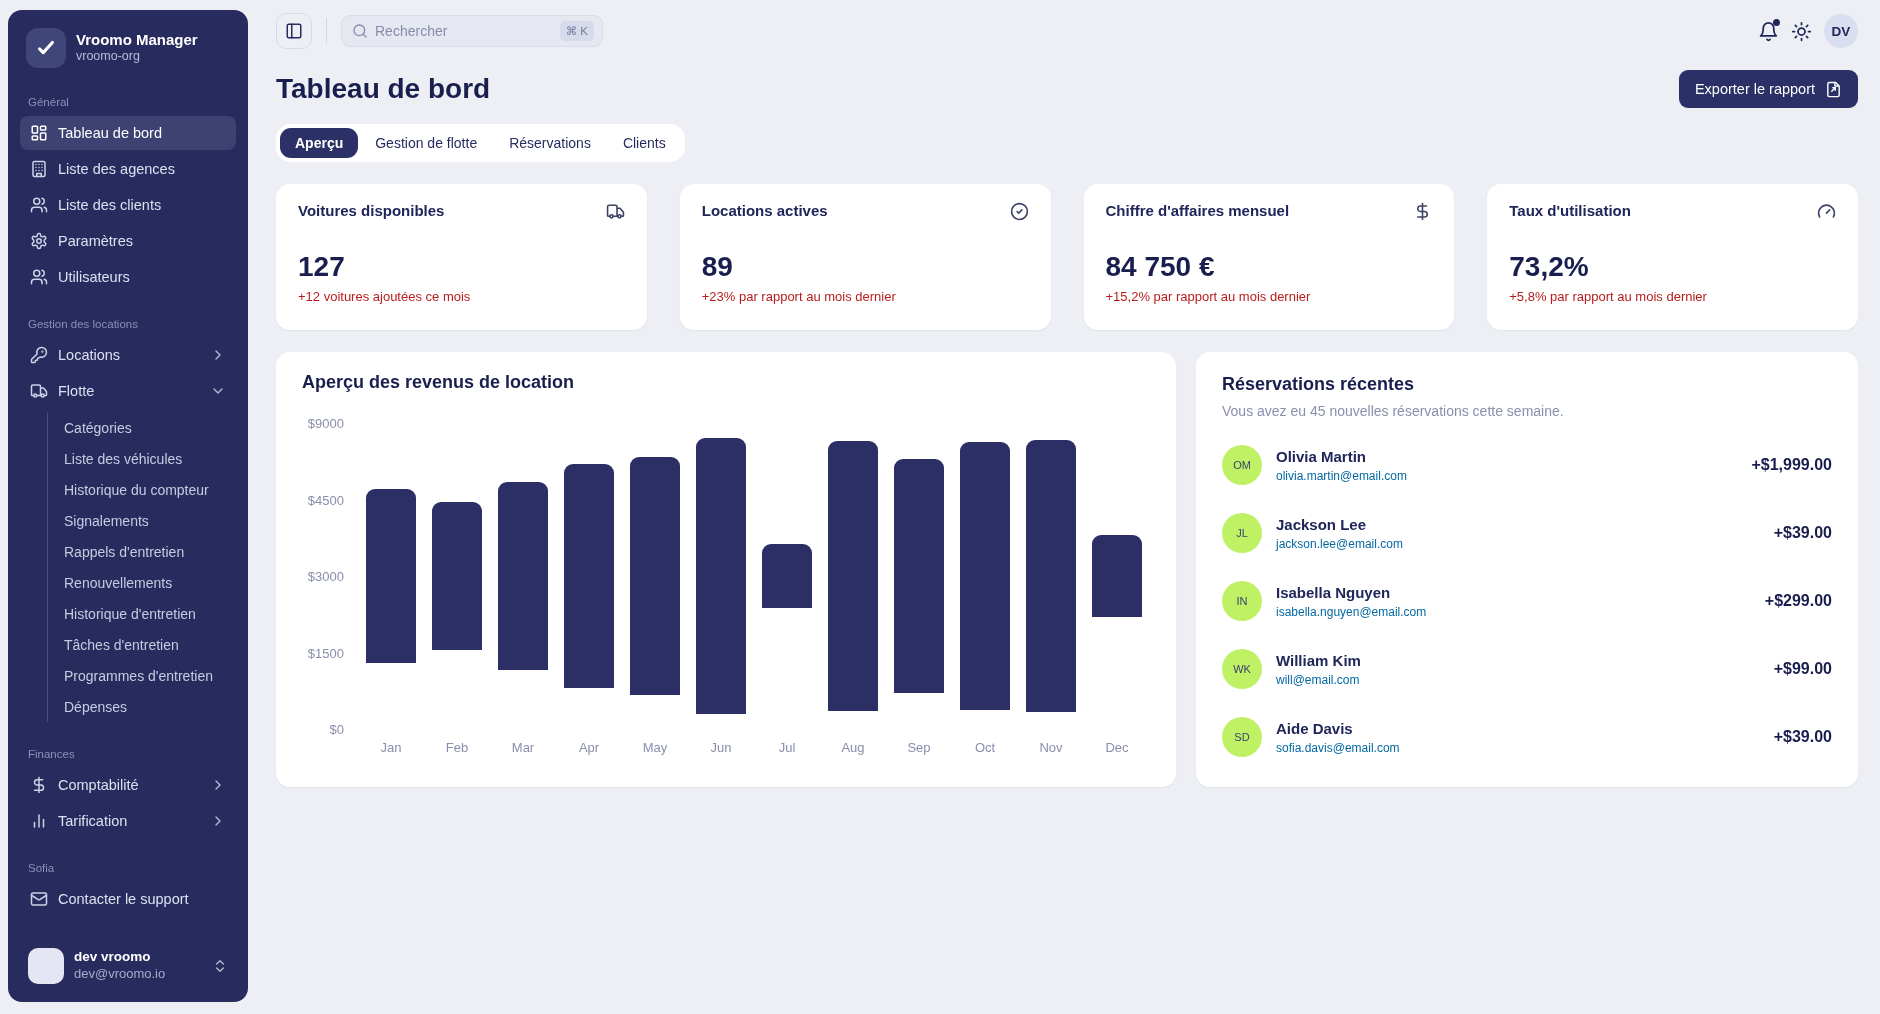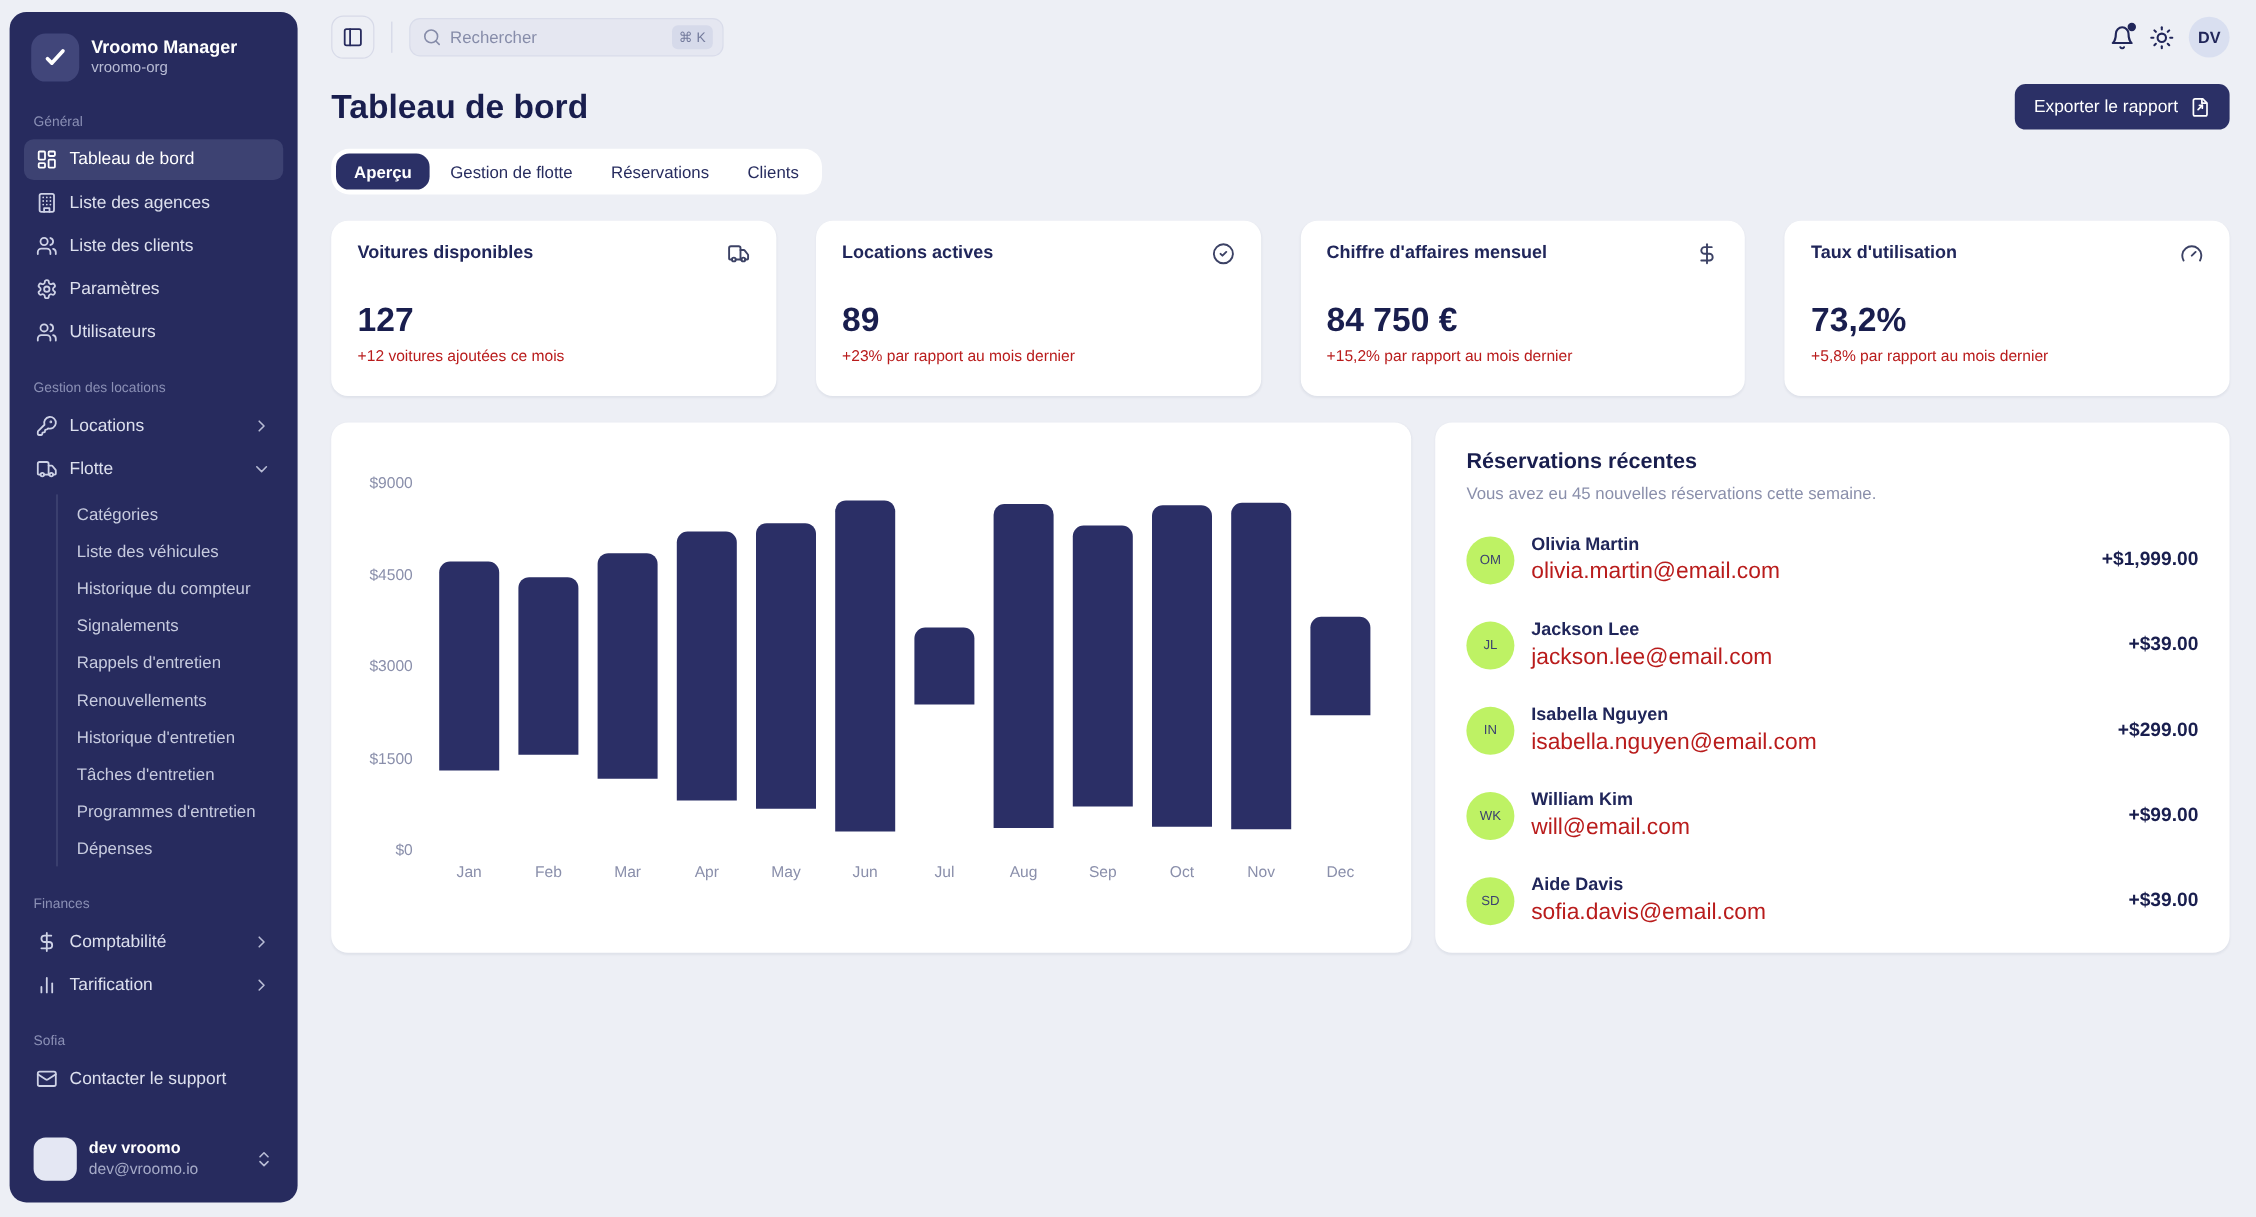--- a/index.html
+++ b/index.html
@@ -132,21 +132,21 @@
   .res-sub { margin-top:8px; font-size:14px; color:#8a8fab; }
   .res-list { margin-top:26px; }
   .res-row { display:flex; align-items:center; gap:14px; margin-bottom:28px; }
   .res-row:last-child { margin-bottom:0; }
   .res-avatar {
     width:40px; height:40px; border-radius:50%; background:#bef264; flex:0 0 auto;
     display:flex; align-items:center; justify-content:center;
     font-size:11px; color:#3b4170;
   }
   .res-name { font-size:15px; font-weight:700; color:#20265a; line-height:1.2; }
-  .res-email { font-size:19px; color:#b91c1c; margin-top:3px; }
+  .res-email { font-size:12px; color:#0369a1; margin-top:3px; }
   .res-amount { margin-left:auto; font-size:16px; font-weight:800; color:#191e4e; }
 </style>
 </head>
 <body>
 
 <aside class="sidebar">
   <div class="side-head">
     <div class="logo">
       <svg width="22" height="22" viewBox="0 0 24 24" fill="none" stroke="currentColor" stroke-width="3.4" stroke-linecap="round" stroke-linejoin="round">
           <path d="m5 13 4 4 10-11"></path>
@@ -462,20 +462,21 @@
               </svg>
             </span>
         </div>
         <div class="stat-value">73,2%</div>
         <div class="stat-note">+5,8% par rapport au mois dernier</div>
       </div>
     </div>
 
     <div class="bottom">
       <div class="panel chart-card">
+        <div class="panel-title">Aperçu des revenus de location</div>
         <div class="chart">
           <div class="yaxis">
               <div class="ytick" style="bottom: 0%;">$0</div>
               <div class="ytick" style="bottom: 25%;">$1500</div>
               <div class="ytick" style="bottom: 50%;">$3000</div>
               <div class="ytick" style="bottom: 75%;">$4500</div>
               <div class="ytick" style="bottom: 100%;">$9000</div>
             </div>
           <div class="plot">
               <div class="bar-col">

